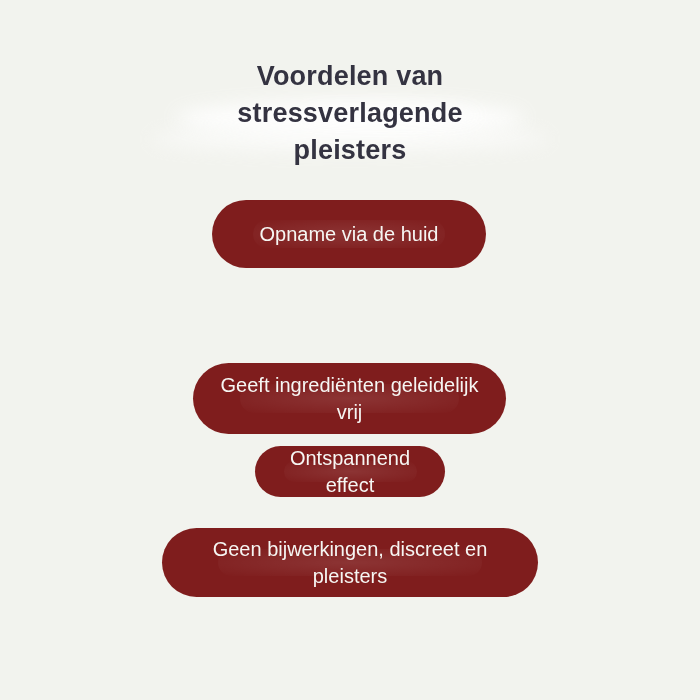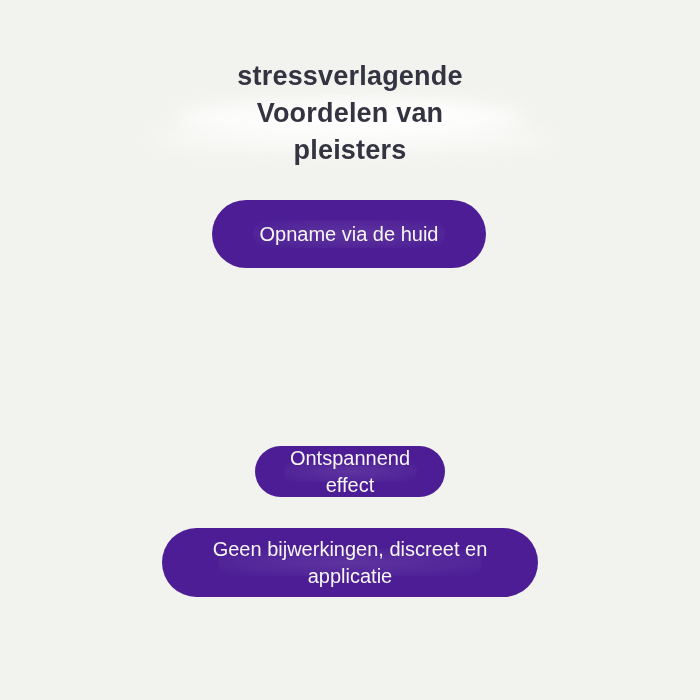--- a/index.html
+++ b/index.html
@@ -39,21 +39,21 @@
     border-radius: 50%;
     filter: blur(9px);
     z-index: 1;
   }
   .cloud-1 { left: 175px; top: 100px; width: 350px; height: 36px; opacity: 0.85; }
   .cloud-2 { left: 150px; top: 126px; width: 400px; height: 26px; opacity: 0.55; }
   .cloud-3 { left: 300px; top: 108px; width: 180px; height: 14px; opacity: 0.9; }
   
   .pill {
     position: absolute;
-    background: #4c1d95;
+    background: #7f1d1d;
     border-radius: 999px;
     display: flex;
     align-items: center;
     justify-content: center;
     text-align: center;
     color: #f6f6f3;
     font-size: 20px;
     line-height: 27px;
     box-sizing: border-box;
     padding: 0 14px;
@@ -81,32 +81,35 @@
 </head>
 <body>
 
 <div class="canvas">
 
   <div class="cloud cloud-1"></div>
   <div class="cloud cloud-2"></div>
   <div class="cloud cloud-3"></div>
 
   <h1 class="title">
+    <span>Voordelen van</span>
     <span>stressverlagende</span>
-    <span>Voordelen van</span>
     <span>pleisters</span>
   </h1>
 
   <div class="pill pill-1">
     <span class="pill-label">Opname via de huid</span>
   </div>
 
 
+  <div class="pill pill-3">
+    <span class="pill-label">Geeft ingrediënten geleidelijk vrij</span>
+  </div>
 
   <div class="pill pill-4">
     <span class="pill-label">Ontspannend effect</span>
   </div>
 
   <div class="pill pill-5">
-    <span class="pill-label">Geen bijwerkingen, discreet en applicatie</span>
+    <span class="pill-label">Geen bijwerkingen, discreet en pleisters</span>
   </div>
 
 </div>
 
 </body></html>

